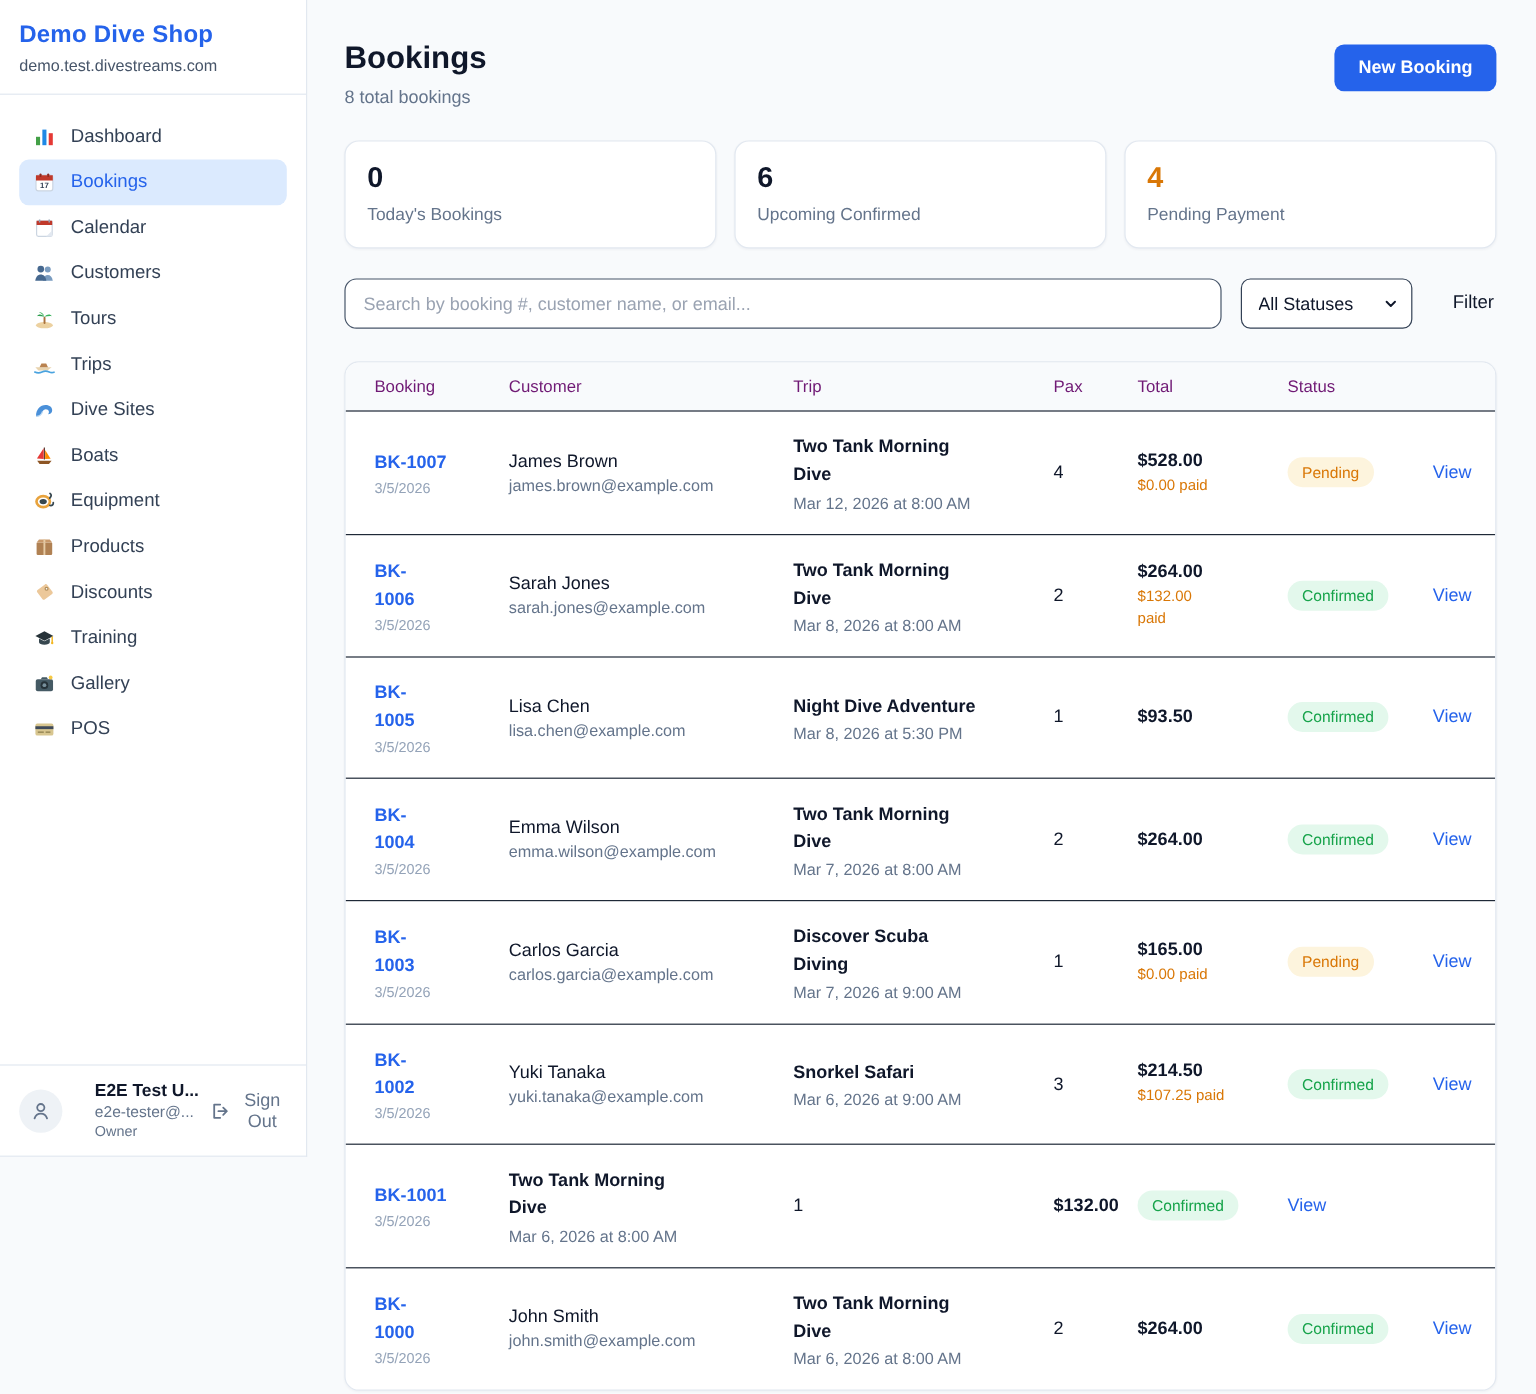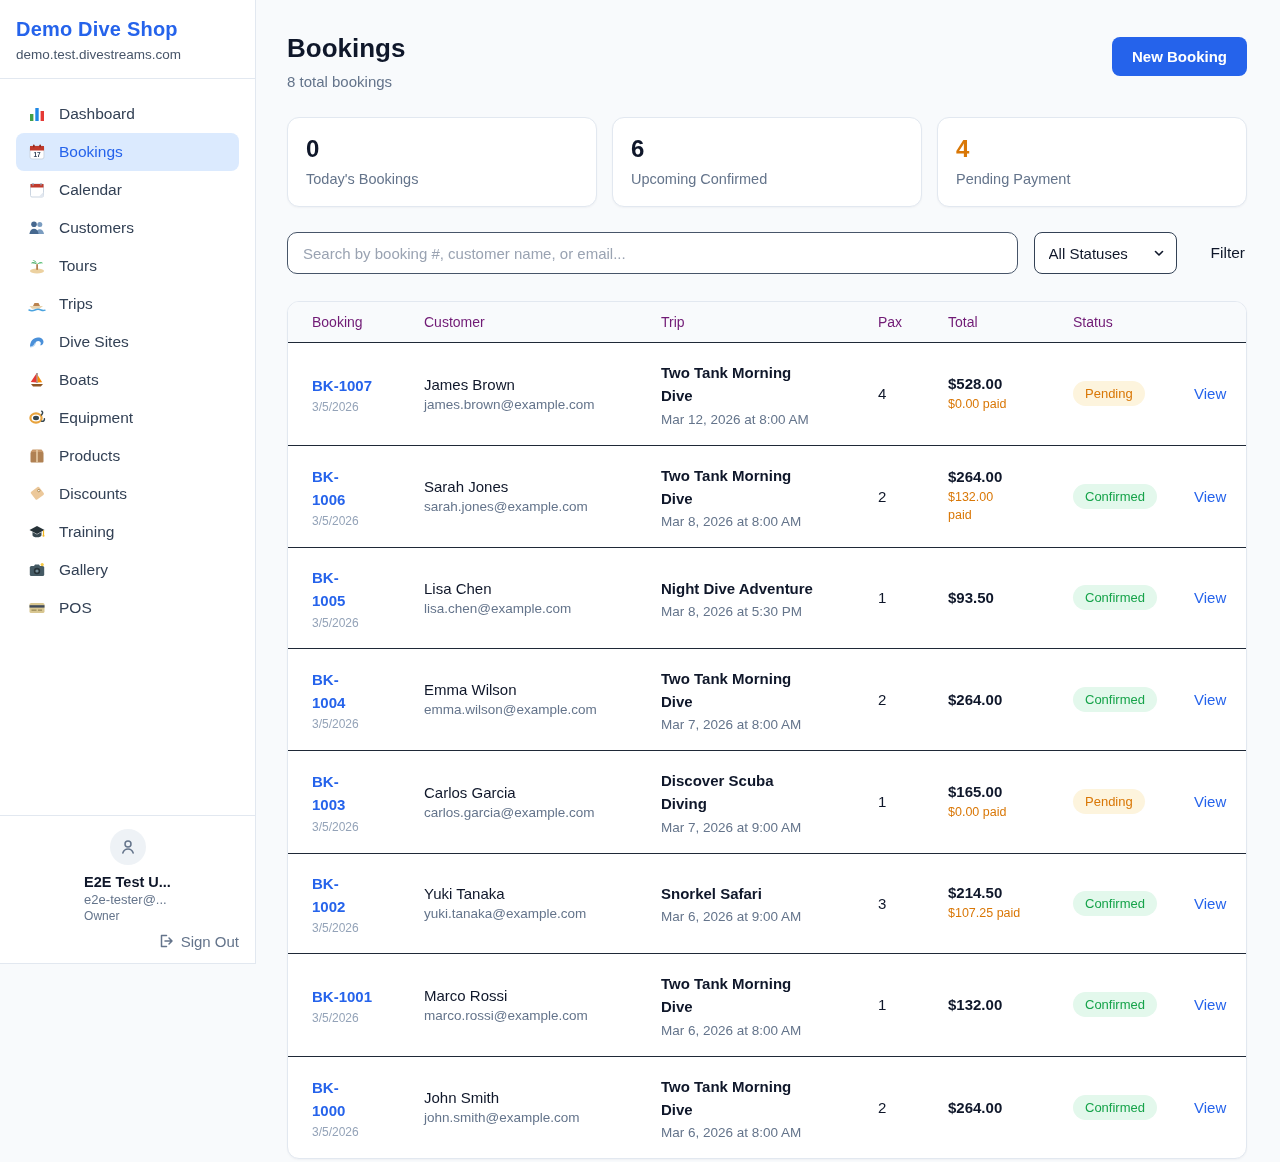--- a/index.html
+++ b/index.html
@@ -28,21 +28,21 @@
     padding: 10px 12px; border-radius:8px;
     font-size:15.5px; color:#334155; cursor:pointer;
   }
   .nav-item.active { background:#dbeafe; color:#2563eb; }
   .nav-icon { width:18px; height:18px; flex:0 0 18px; display:inline-flex; }
   .nav-icon svg { width:18px; height:18px; }
   .sidebar-footer {
     position:absolute; left:0; bottom:0; width:100%;
     border-top:1px solid #e2e8f0;
     padding: 13px 16px;
-    display:flex; align-items:center; gap:9px;flex-direction:column;
+    display:flex; align-items:center; gap:27px;
   }
   .avatar {
     width:36px; height:36px; border-radius:50%;
     background:#eef2f6; flex:0 0 36px;
     display:flex; align-items:center; justify-content:center;
   }
   .user-block { min-width:0; }
   .user-name { font-size:14.5px; font-weight:700; color:#0f172a; white-space:nowrap; }
   .user-email { font-size:13px; color:#64748b; margin-top:2px; white-space:nowrap; }
   .user-role { font-size:12px; color:#64748b; margin-top:2px; }
@@ -515,24 +515,20 @@
     </div>
     <div class="view-link">View</div>
   </div>
 
   <div class="tgrid trow">
     <div>
       <div class="booking-id">BK-1001</div>
       <div class="booking-date">3/5/2026</div>
     </div>
     <div>
-      <div class="cust-name">Marco Rossi</div>
-      <div class="cust-email">marco.rossi@example.com</div>
-    </div>
-    <div>
       <div class="trip-name">Two Tank Morning
 Dive</div>
       <div class="trip-date">Mar 6, 2026 at 8:00 AM</div>
     </div>
     <div class="pax">1</div>
     <div>
       <div class="total">$132.00</div>
 
     </div>
     <div>

